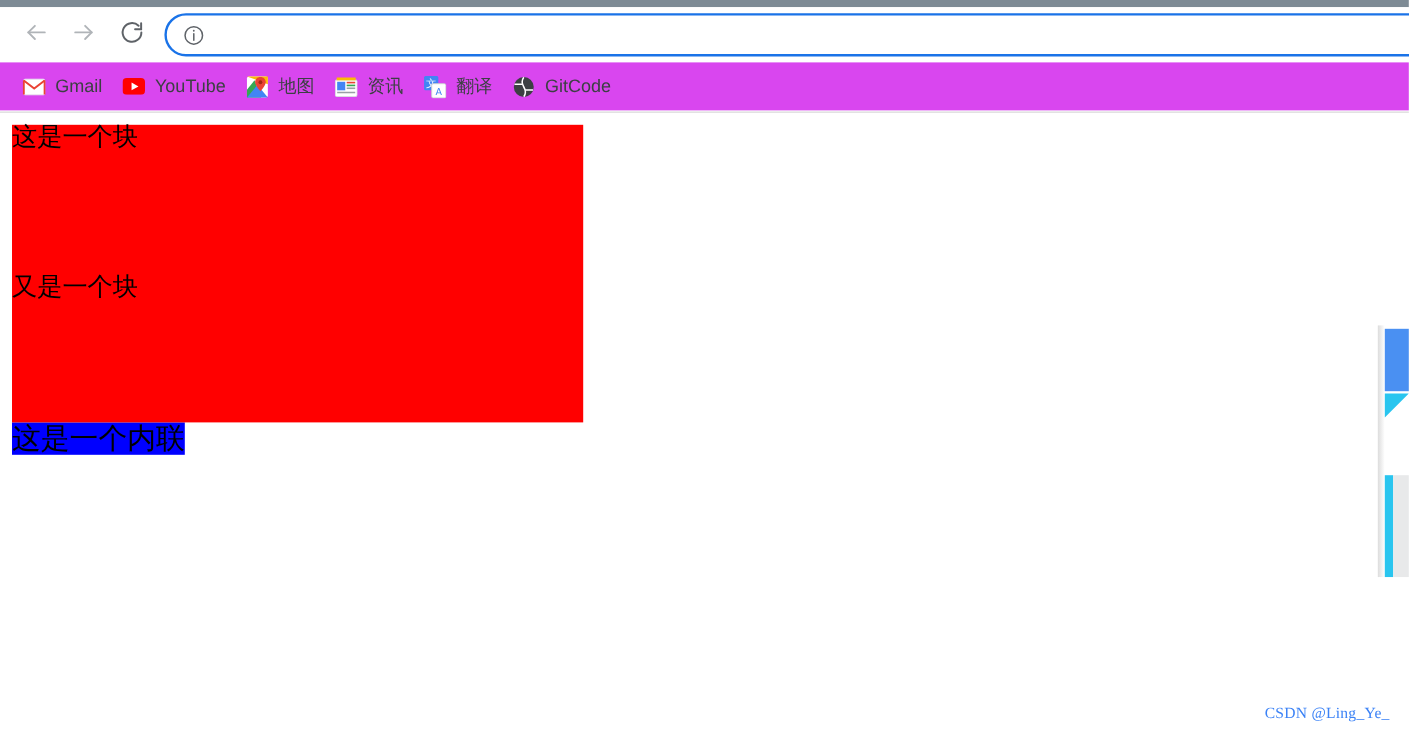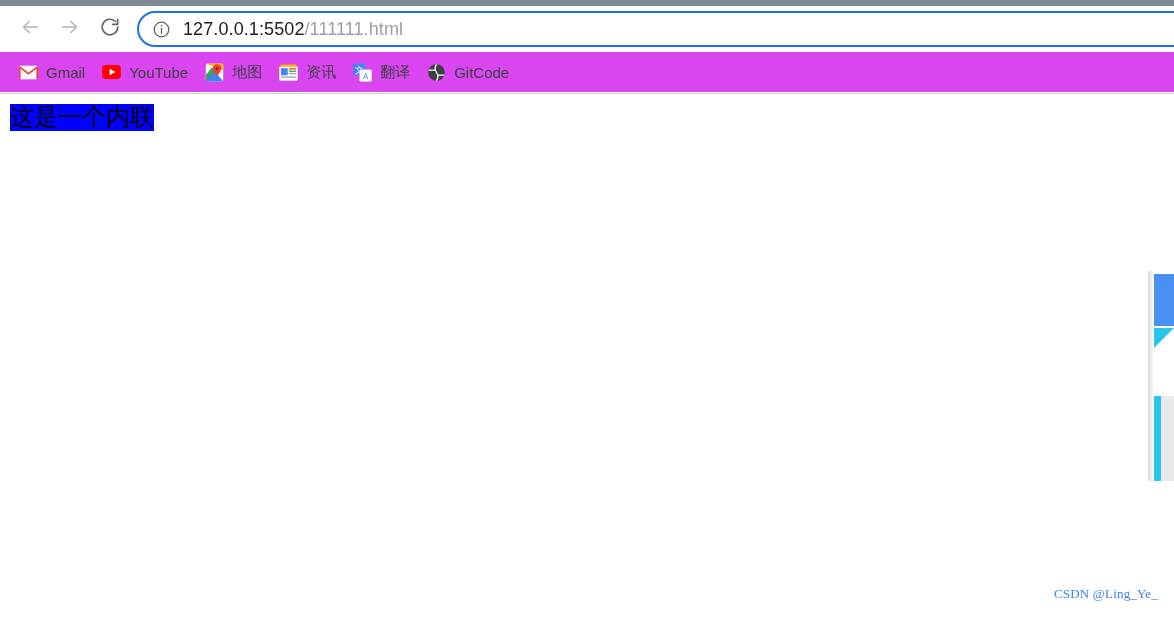--- a/index.html
+++ b/index.html
@@ -271,21 +271,20 @@
     </div>
 
     <div class="omnibox">
       <span class="omni-info">
         <svg width="19" height="19" viewBox="0 0 24 24" fill="none" stroke="#5f6368" stroke-width="1.6">
           <circle cx="12" cy="12" r="9.2"></circle>
           <line x1="12" y1="10.3" x2="12" y2="17" stroke-linecap="round"></line>
           <circle cx="12" cy="7.1" r="0.95" fill="#5f6368" stroke="none"></circle>
         </svg>
       </span>
-      <span class="omni-url"><span class="host">127.0.0.1:5502</span><span class="path">/111111.html</span></span>
     </div>
   </div>
 
   <div class="bookmarks">
 
     <div class="bm">
       <span class="bm-ico">
         <svg width="19" height="15" viewBox="0 0 24 18">
           <rect x="0.8" y="0.8" width="22.4" height="16.4" rx="1.6" fill="#ffffff" stroke="#e8eaed" stroke-width="1"></rect>
           <path d="M1 2.2 L12 10.6 L23 2.2" fill="none" stroke="#ea4335" stroke-width="2.1"></path>
@@ -359,20 +358,24 @@
       <span class="bm-label">GitCode</span>
     </div>
   </div>
 
   <div class="chrome-bottom-line"></div>
 </div>
 
 <div class="viewport">
   <div class="page-body">
 
+    <div class="block-red">
+      <span class="ln1">这是一个块</span>
+      <span class="ln2">又是一个块</span>
+    </div>
 
     <div>
       <span class="inline-blue">这是一个内联</span>
     </div>
 
   </div>
 
   <div class="side-widget">
     <div class="sw-shadowbar"></div>
     <div class="sw-blue-rect"></div>

